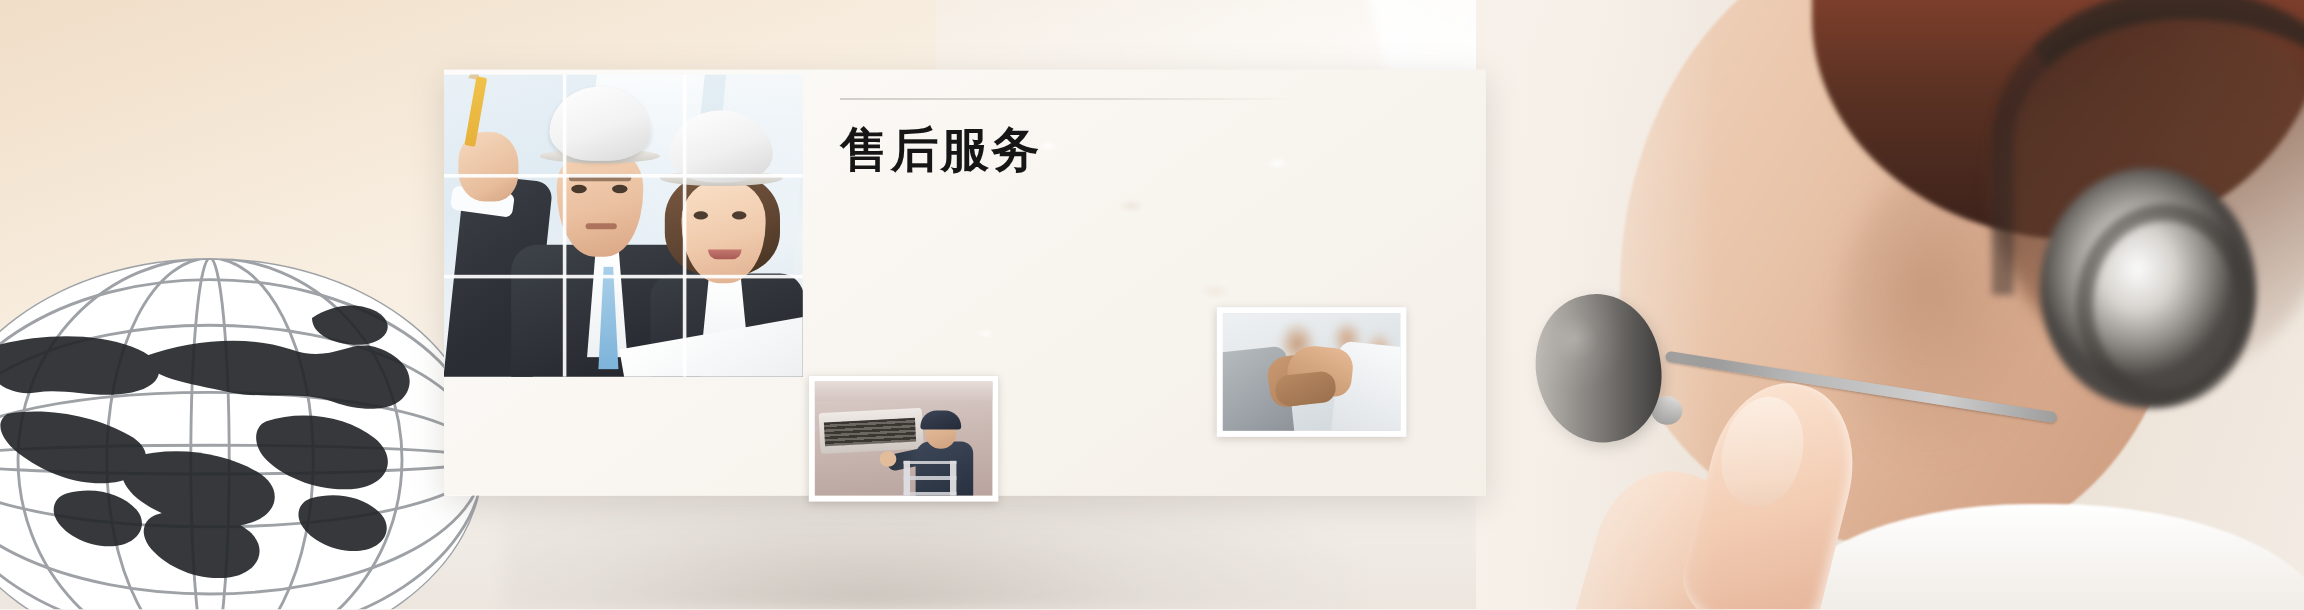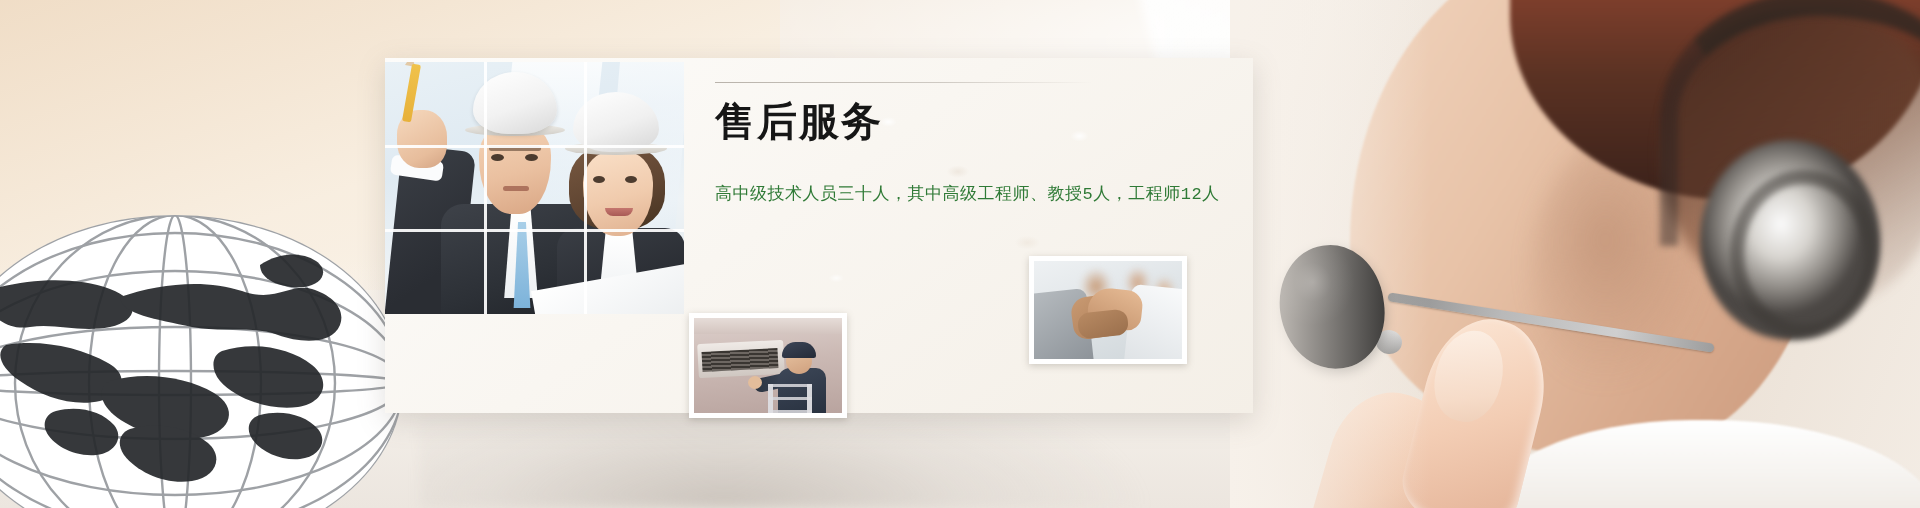--- a/index.html
+++ b/index.html
@@ -203,25 +203,24 @@
   .ph-left-fade {
     position: absolute;
     left: 0; top: 0;
     width: 200px; height: 100%;
     background: linear-gradient(90deg, #f7f1ea 0%, rgba(247,241,234,.55) 45%, rgba(247,241,234,0) 100%);
   }
 
   
   .card {
     position: absolute;
-    left: 385px; top: 58px;
+    left: 370px; top: 58px;
     width: 868px; height: 355px;
     background: linear-gradient(145deg, #fdfcfa 0%, #f9f6f1 45%, #f4efe7 100%);
     box-shadow: 0 8px 26px rgba(120,110,100,.22);
-    font-family: Liberation Mono, monospace;
   }
   .card-petals {
     position: absolute; inset: 0;
     background:
       radial-gradient(12px 7px at 58% 18%, rgba(255,255,255,.9) 0%, rgba(255,255,255,0) 70%),
       radial-gradient(16px 9px at 66% 32%, rgba(236,228,218,.8) 0%, rgba(236,228,218,0) 70%),
       radial-gradient(13px 8px at 80% 22%, rgba(255,255,255,.85) 0%, rgba(255,255,255,0) 70%),
       radial-gradient(18px 10px at 74% 52%, rgba(238,230,220,.7) 0%, rgba(238,230,220,0) 70%),
       radial-gradient(11px 6px at 52% 62%, rgba(255,255,255,.7) 0%, rgba(255,255,255,0) 70%);
     pointer-events: none;
@@ -701,21 +700,20 @@
         <div class="gl-v" style="left:99px"></div>
         <div class="gl-v" style="left:199px"></div>
         <div class="gl-h" style="top:83px"></div>
         <div class="gl-h" style="top:167px"></div>
       </div>
     </div>
 
     <div class="text-col">
       <div class="rule"></div>
       <h1 class="title">售后服务</h1>
-      <p class="body-line">高中级技术人员三十人，其中高级工程师、教授5人，工程师12人</p>
     </div>
 
     <div class="photo-ac">
       <div class="ac-wall"></div>
       <div class="ac-ceiling"></div>
       <div class="ac-unit"></div>
       <div class="ac-grille"></div>
       <div class="ac-arm"></div>
       <div class="ac-hand"></div>
       <div class="ac-body"></div>

